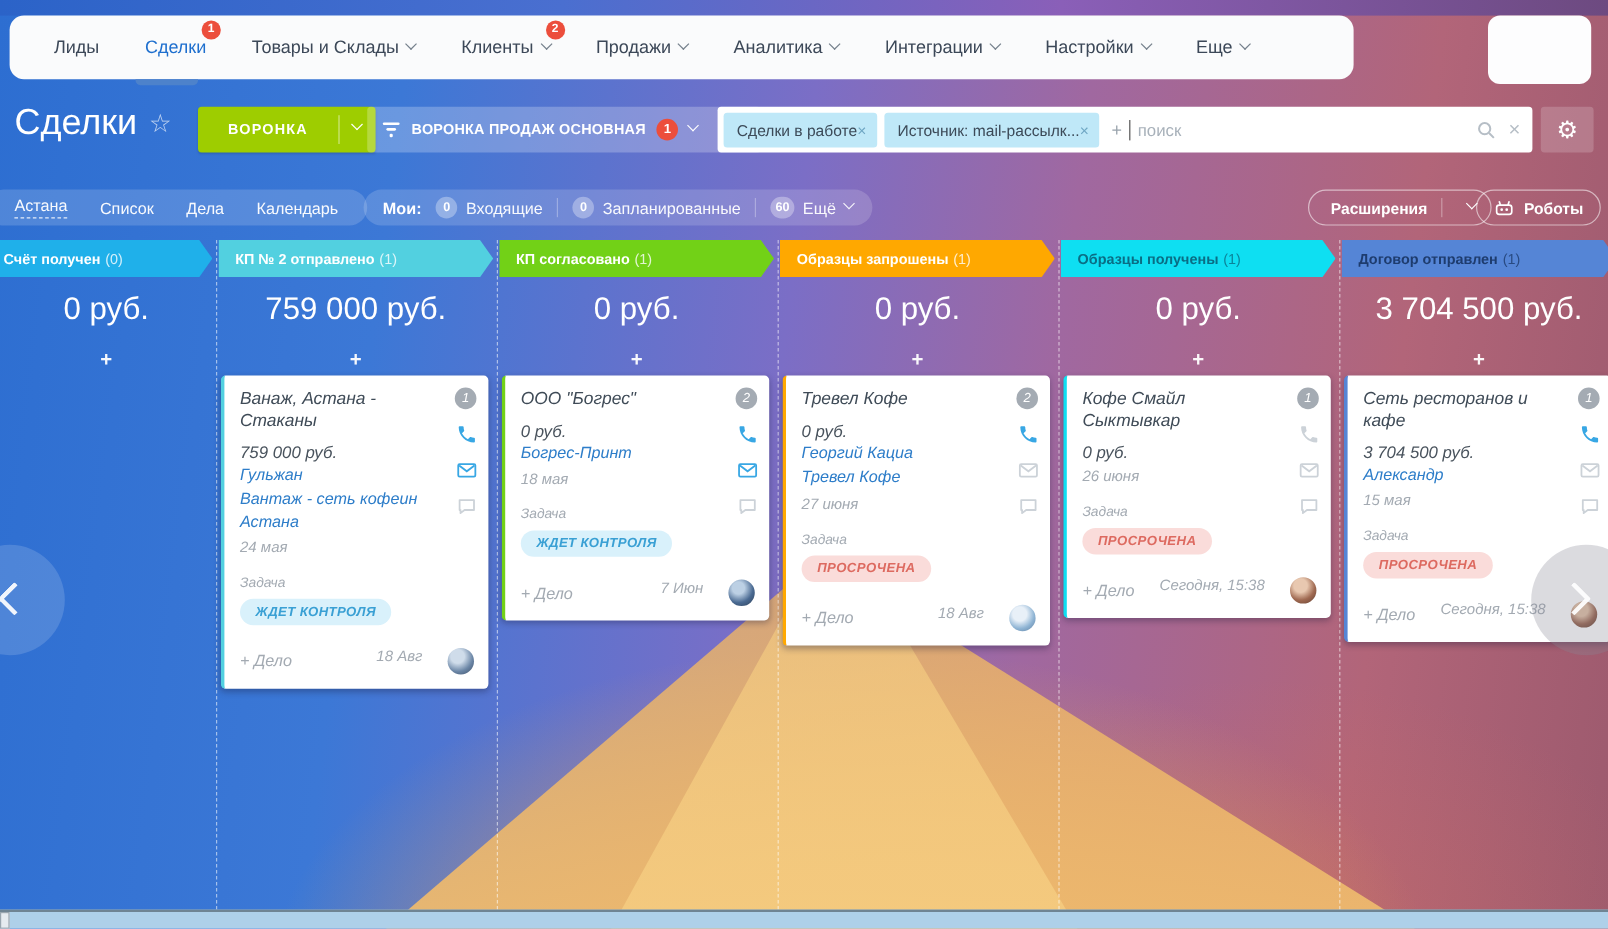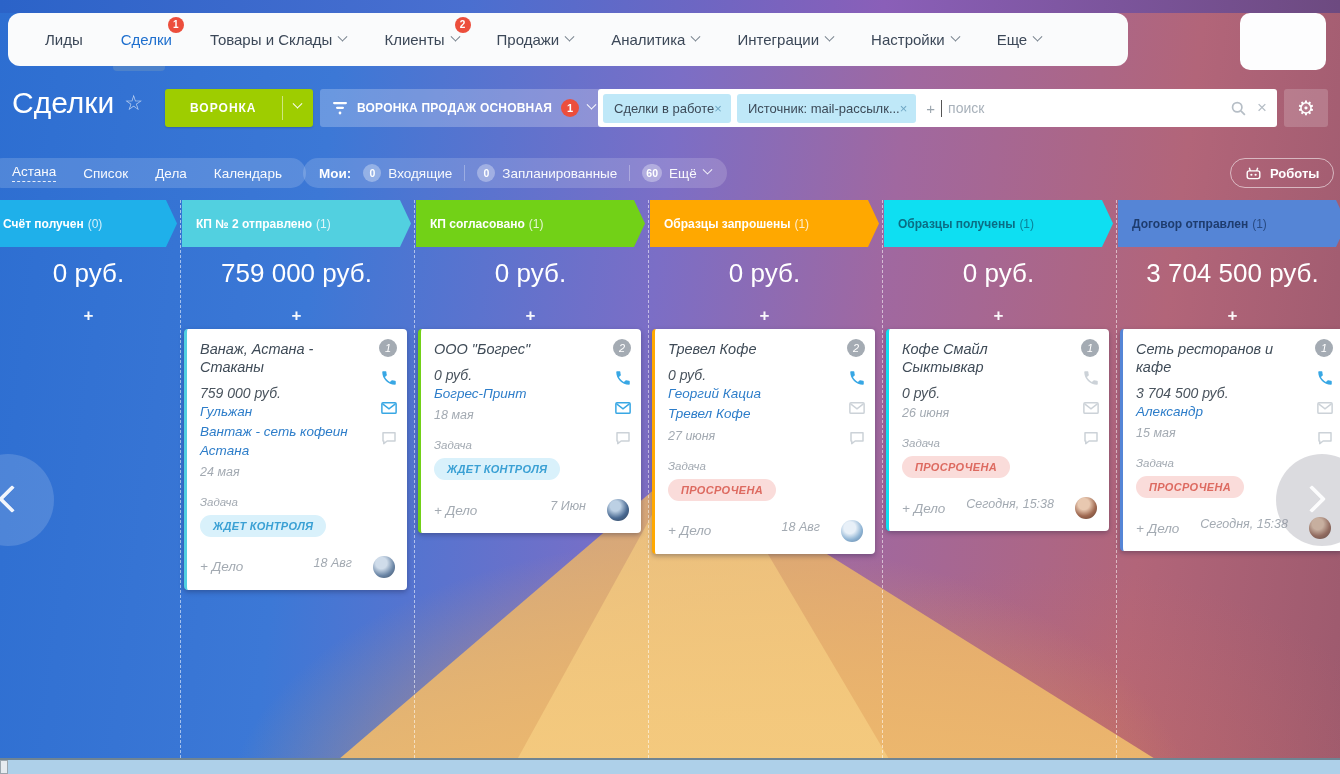--- a/index.html
+++ b/index.html
@@ -31,21 +31,21 @@
   .tr-panel { position:absolute; left:1240px; top:13px; width:86px; height:57px; background:#fdfdfe; border-radius:10px; }
 
   
   .page-title { position:absolute; left:12px; top:86px; font-size:30px; font-weight:300; color:#fff; display:flex; align-items:center; gap:10px; }
   .star { font-size:21px; color:rgba(255,255,255,.7); font-weight:400; cursor:pointer; }
   .create-btn { position:absolute; left:165px; top:89px; height:38px; display:flex; background:var(--accent-green); border-radius:3px; overflow:hidden; cursor:pointer; box-shadow:0 1px 2px rgba(0,0,0,.15); }
   .create-main { padding:0 25px; display:flex; align-items:center; color:#fff; font-size:12px; font-weight:bold; letter-spacing:1px; }
   .create-sep { width:1px; background:rgba(255,255,255,.5); margin:7px 0; }
   .create-arrow { width:30px; display:flex; align-items:center; justify-content:center; }
   .create-arrow .chev { color:#fff; margin-top:-3px; }
-  .funnel-btn { position:absolute; left:320px; top:89px; width:328px; height:38px; background:rgba(255,255,255,.24); border-radius:3px;
+  .funnel-btn { position:absolute; left:306px; top:89px; width:328px; height:38px; background:rgba(255,255,255,.24); border-radius:3px;
     display:flex; align-items:center; gap:9px; padding:16px 12px; color:#fff; cursor:pointer; }
   .funnel-label { font-size:12px; font-weight:bold; letter-spacing:.2px; white-space:nowrap; }
   .red-badge { min-width:18px; height:18px; border-radius:9px; background:var(--badge-red); color:#fff; font-size:11px; font-weight:bold; line-height:18px; text-align:center; }
   .funnel-btn .chev { color:#fff; margin-top:-2px; }
   .search-bar { position:absolute; left:598px; top:89px; width:679px; height:38px; background:#fff; border-radius:3px; display:flex; align-items:center; padding:0 10px 0 5px; gap:6px; }
   .chip { height:29px; background:var(--chip-blue); border-radius:3px; display:flex; align-items:center; padding:0 9px 0 11px; font-size:13px; color:#3c4a58; white-space:nowrap; }
   .chip-x { color:#6fa7c4; font-size:13px; cursor:pointer; }
   .search-plus { color:#9aa4ad; font-size:15px; margin-left:4px; }
   .search-caret { width:1px; height:17px; background:#555; }
   .search-input { border:none; outline:none; flex:1; font-size:14px; color:#3c4a58; font-family:inherit; background:transparent; }
@@ -76,21 +76,21 @@
   .ext-caret { width:24px; display:flex; justify-content:center; }
   .ext-caret .chev { margin-top:-2px; }
   .robots-btn { left:1230px; padding:0 14px; gap:8px; }
   .robots-label { font-size:13px; font-weight:bold; }
 
   
   .board { position:absolute; left:0; top:200px; width:1340px; height:558px; display:flex; gap:5px; }
   .col { position:relative; width:229px; flex:none; }
   .col.first { width:177px; }
   .col:not(:last-child)::after { content:''; position:absolute; top:0; right:-4px; height:558px; border-right:1px dashed rgba(255,255,255,.55); }
-  .col-header { height:47px; background:var(--col); color:var(--colText); display:flex; align-items:center; padding-left:14px;
+  .col-header { height:31px; background:var(--col); color:var(--colText); display:flex; align-items:center; padding-left:14px;
     font-size:12px; font-weight:bold; clip-path:polygon(0 0, calc(100% - 11px) 0, 100% 50%, calc(100% - 11px) 100%, 0 100%); white-space:nowrap; }
   .col.first .col-header { padding-left:3px; }
   .col-count { font-weight:400; opacity:.8; margin-left:4px; }
   .col-sum { margin-top:11px; text-align:center; font-size:26px; font-weight:300; color:#fff; white-space:nowrap; }
   .col-plus { margin-top:17px; text-align:center; font-size:17px; font-weight:bold; color:rgba(255,255,255,.95); cursor:pointer; }
   .cards { margin-top:3px; padding:0 4px 0 2px;font-style:italic; }
 
   .card { position:relative; background:#fff; border-radius:4px; border-left:3px solid var(--col);
     box-shadow:0 2px 5px rgba(30,30,60,.35); padding:11px 12px 12px 13px; color:var(--card-text); cursor:pointer; }
   .card-title { font-size:14.5px; padding-right:28px; line-height:1.25; }
@@ -243,20 +243,27 @@
       <span class="count-bubble">0</span>
       <span class="counter-label">Запланированные</span>
     </span>
     <span class="v-div"></span>
     <span class="counter">
       <span class="count-bubble">60</span>
       <span class="counter-label">Ещё</span>
       <span class="chev"></span>
     </span>
   </div>
+  <div class="outline-btn ext-btn">
+    <span class="ext-label">Расширения</span>
+    <span class="ext-div"></span>
+    <span class="ext-caret">
+        <span class="chev"></span>
+      </span>
+  </div>
   <div class="outline-btn robots-btn">
     <svg width="17" height="14" viewBox="0 0 24 20">
       <rect x="3" y="7" width="18" height="11" rx="3" fill="none" stroke="#fff" stroke-width="2"></rect>
       <circle cx="9" cy="12.5" r="1.6" fill="#fff"></circle>
         <circle cx="15" cy="12.5" r="1.6" fill="#fff"></circle>
       <line x1="7.5" y1="7" x2="6" y2="2.5" stroke="#fff" stroke-width="2"></line>
       <line x1="16.5" y1="7" x2="18" y2="2.5" stroke="#fff" stroke-width="2"></line>
     </svg>
     <span class="robots-label">Роботы</span>
   </div>

